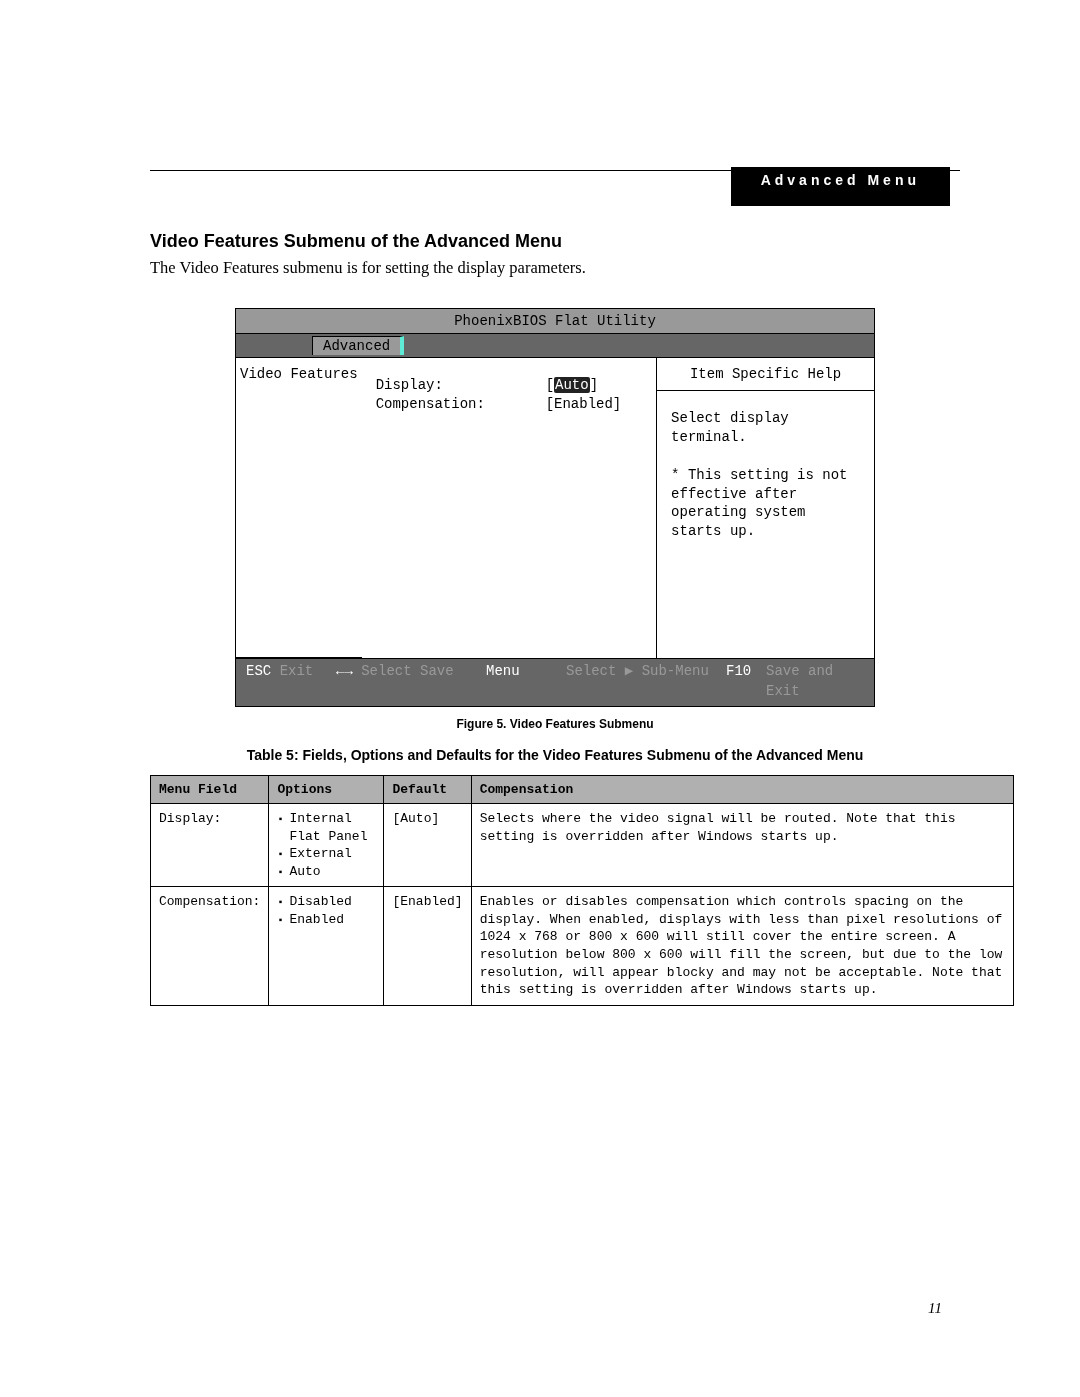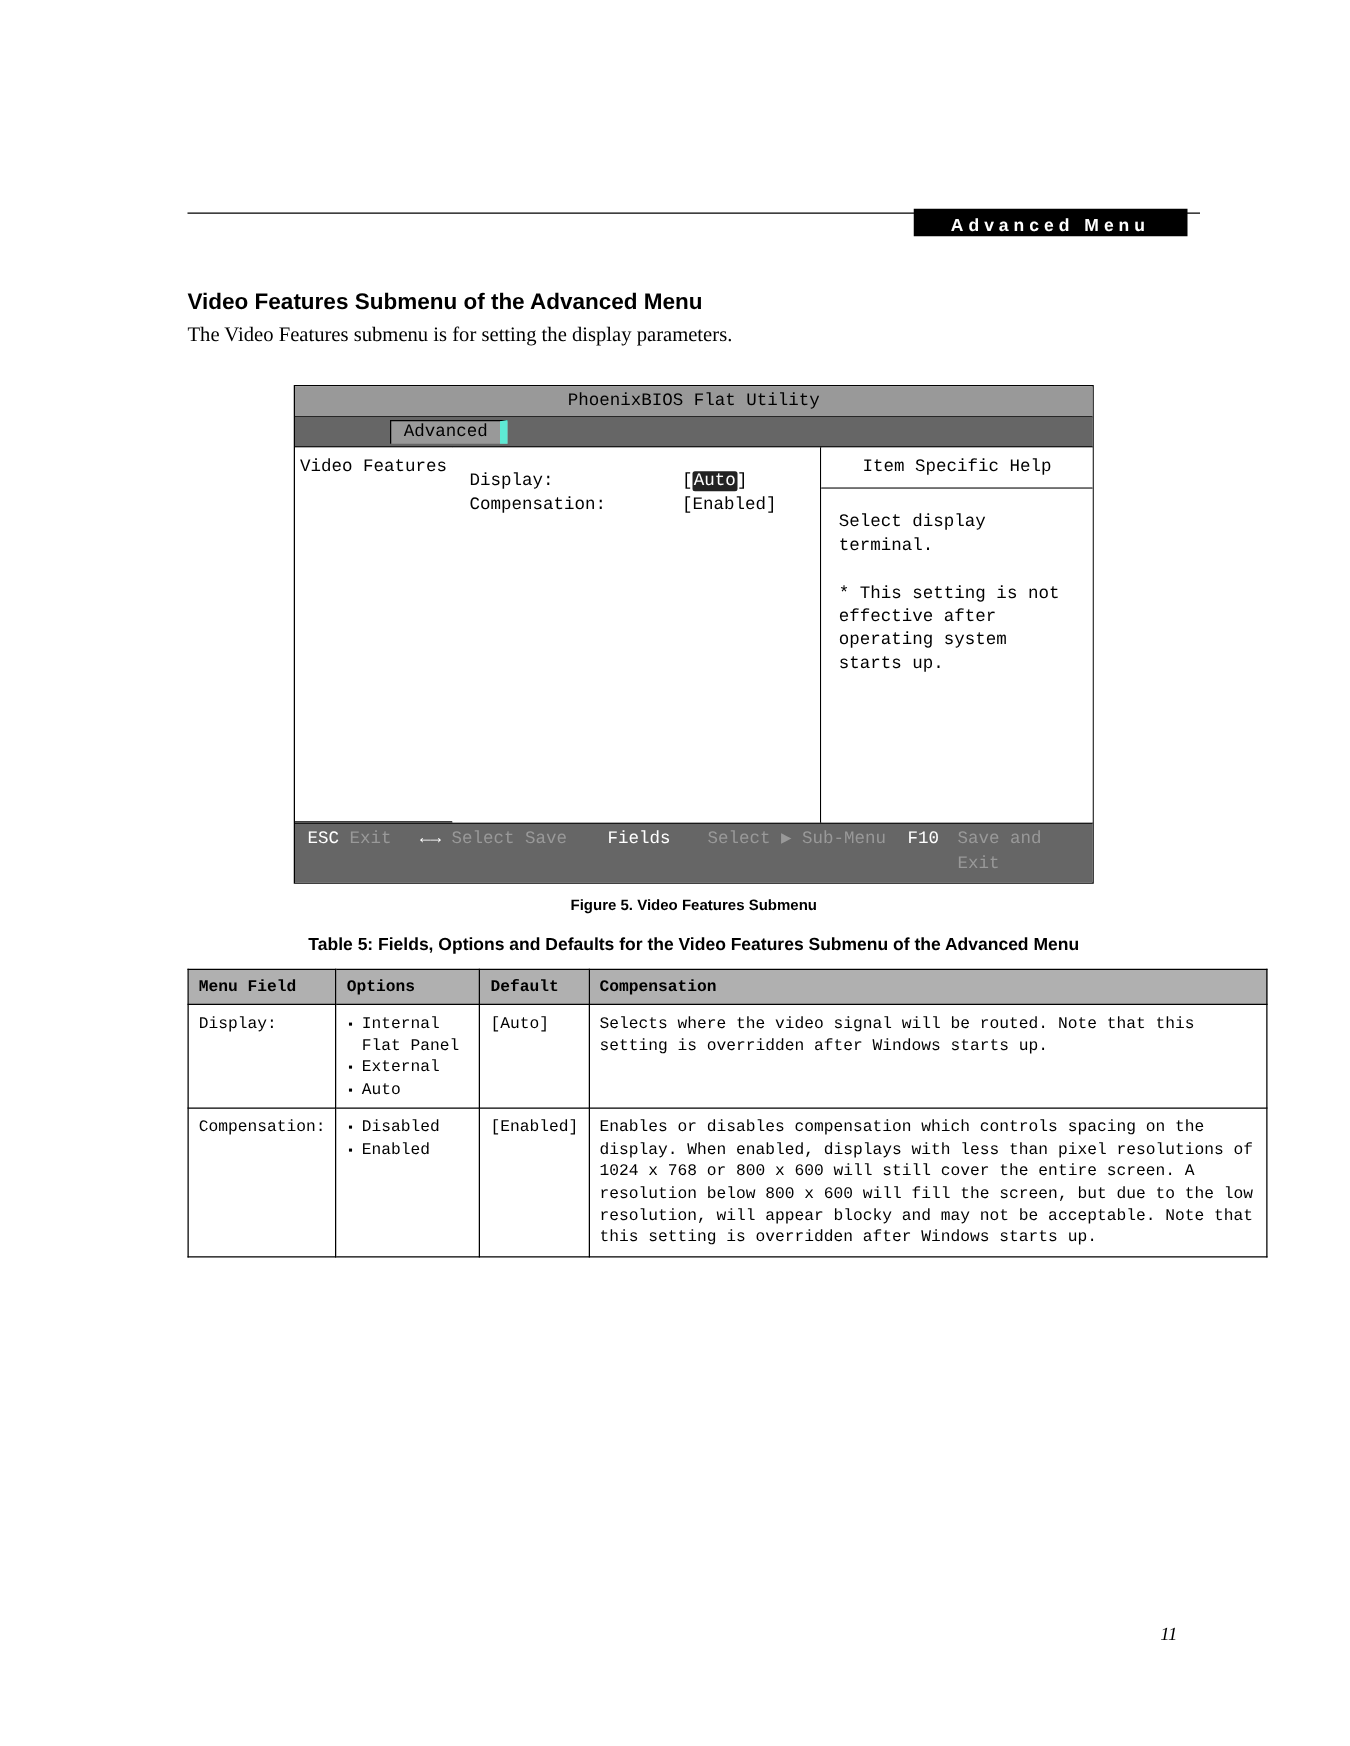--- a/index.html
+++ b/index.html
@@ -24,21 +24,21 @@
   }
   .section-banner {
     position: absolute;
     top: 167px;
     right: 130px;
     background: #000;
     color: #fff;
     font-family: Arial, Helvetica, sans-serif;
     font-size: 14px;
     letter-spacing: 4px;
-    padding: 5px 30px 1px 30px;
+    padding: 5px 30px 18px 30px;
     font-weight: bold;
   }
   h2.sub-title {
     font-family: Arial, Helvetica, sans-serif;
     font-size: 18px;
     font-weight: bold;
     margin: 60px 0 6px 0;
   }
   p.intro {
     font-family: Georgia, serif;
@@ -69,21 +69,21 @@
     border-bottom: 1px solid #000;
   }
   .bios-tab-inner {
     display: inline-block;
     background: #999;
     color: #000;
     padding: 1px 10px;
     margin-left: 76px;
     border-top: 1px solid #000;
     border-left: 1px solid #000;
-    border-right: 6px solid #5eead4;
+    border-right: 4px solid #5eead4;
   }
   .bios-body {
     display: flex;
     height: 300px;
   }
   .bios-left {
     flex: 0 0 66%;
     border-right: 1px solid #000;
     display: flex;
     flex-direction: row;
@@ -217,21 +217,21 @@
         <div class="bios-col-header">Item Specific Help</div>
         <div class="bios-col-content" style="white-space: pre-line;">Select display terminal.
 
 * This setting is not effective after operating system starts up.</div>
       </div>
     </div>
     <div class="bios-footer">
       <div class="bios-footer-row">
         <span class="ff1"><span class="fk">ESC</span>&nbsp;<span>Exit</span></span>
         <span class="ff2"><span class="fk">←→</span>&nbsp;<span>Select Save</span></span>
-        <span class="ff3 fk">Fields</span>
+        <span class="ff3 fk">Menu</span>
         <span class="ff4">Select ▶ Sub-Menu</span>
         <span class="ff5 fk">F10</span>
         <span class="ff6">Save and Exit</span>
       </div>
     </div>
   </div>
 
   <div class="fig-caption">Figure 5.  Video Features Submenu</div>
   <div class="table-title">Table 5: Fields, Options and Defaults for the Video Features Submenu of the Advanced Menu</div>
 

